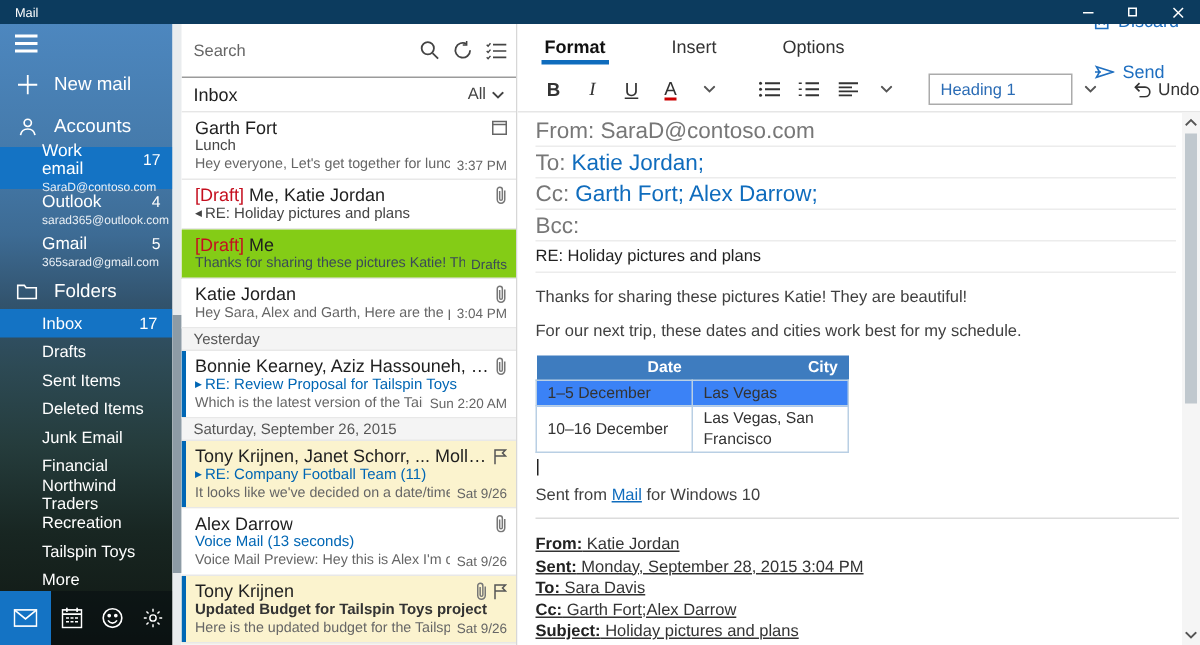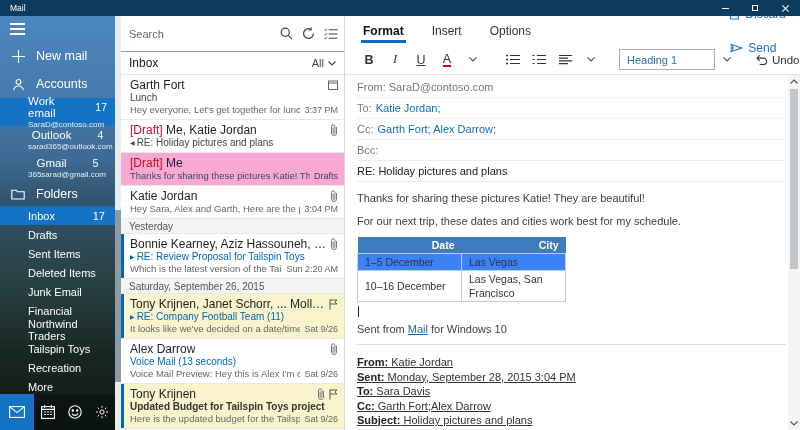--- a/index.html
+++ b/index.html
@@ -22,21 +22,21 @@
 
   
   .sidebar { position:relative; width:115px; flex:0 0 115px; color:#fff; overflow:hidden;
     background:linear-gradient(180deg,#4d87bf 0%,#4479a9 22%,#3d6b94 34%,#32536d 45%,#2d4a55 55%,#253c3c 68%,#182622 82%,#101712 100%); }
   .hamburger { height:26px; display:flex; flex-direction:column; justify-content:center; gap:3px; padding-left:10px; width:40px; cursor:pointer; }
   .hbar { width:15px; height:2px; background:#fff; }
   .side-item { height:28px; display:flex; align-items:center; gap:10px; padding-left:10px; font-size:12.5px; }
   .side-item .sicon { width:16px; display:flex; justify-content:center; color:#fff; }
   .account { height:28px; padding:2px 8px 2px 28px; display:flex; flex-direction:column; justify-content:center; }
   .account.selected { background:#1473c4; }
-  .acc-top { display:flex; justify-content:center; align-items:center; font-size:11.5px;gap:26px; }
+  .acc-top { display:flex; justify-content:space-between; align-items:center; font-size:11.5px;gap:26px; }
   .acc-email { font-size:8px; color:#e8eef4; margin-top:1px; }
   .acc-count { font-size:10.5px; }
   .folder-row { height:19px; display:flex; align-items:center; justify-content:space-between; padding:0 10px 0 28px; font-size:11px; }
   .folder-row.selected { background:#1473c4; }
   .side-bottom { position:absolute; left:0; bottom:0; width:115px; height:36px; background:rgba(8,14,18,0.55); display:flex; align-items:center; }
   .dock-btn { width:27px; height:36px; display:flex; align-items:center; justify-content:center; color:#fff; }
   .dock-btn.active { background:#1473c4; width:34px; }
   .dock-spacer { flex:1; }
 
   
@@ -47,58 +47,58 @@
   .list-pane { width:224px; flex:0 0 224px; background:#fff; border-right:1px solid #d7d7d7; overflow:hidden; display:flex; flex-direction:column; }
   .search-row { height:36px; display:flex; align-items:center; padding:0 6px 0 8px; border-bottom:1px solid #9b9b9b; gap:8px; }
   .search-text { flex:1; font-size:11px; color:#666; }
   .srch-icons { display:flex; gap:9px; color:#444; align-items:center; }
   .list-header { height:23px; display:flex; align-items:center; justify-content:space-between; padding:0 8px; border-bottom:1px solid #e6e6e6; }
   .list-title { font-size:12px; color:#222; }
   .all-filter { font-size:11px; color:#444; display:flex; align-items:center; gap:4px; }
   .rows { flex:1; overflow:hidden; }
   .msg { position:relative; border-bottom:1px solid #e8e8e8; padding:3px 6px 3px 9px; background:#fff; }
   .msg.yellow { background:#fbf3ce; }
-  .msg.selected { background:#f9a8d4; }
+  .msg.selected { background:#84cc16; }
   .msg .ubar { position:absolute; left:0; top:0; bottom:0; width:3px; background:#0067b5; }
   .m-line { display:flex; align-items:center; justify-content:space-between; gap:4px; }
   .m-sender { font-size:12px; color:#1f1f1f; white-space:nowrap; overflow:hidden; text-overflow:ellipsis; line-height:14px; }
   .m-draft { color:#c50f1f; }
   .m-subject { font-size:10px; line-height:12px; color:#444; white-space:nowrap; overflow:hidden; }
   .m-subject.link { color:#0066b4; }
   .m-subject.bold { color:#333; font-weight:bold; }
   .tri { font-size:6px; margin-right:2px; vertical-align:1px; }
   .m-preview { flex:1; font-size:9.5px; line-height:12px; color:#666; white-space:nowrap; overflow:hidden; }
   .m-time { font-size:9px; color:#666; white-space:nowrap; }
   .m-icons { display:flex; gap:4px; color:#777; align-items:center; }
   .divider { height:15px; background:#f4f4f4; display:flex; align-items:center; padding-left:8px; font-size:10px; color:#555; border-bottom:1px solid #e8e8e8; }
   .h38{min-height:38px}.h27{min-height:27px}.h33{min-height:33px}.h29{min-height:29px}.h45{min-height:45px}.h40{min-height:40px}.h36{min-height:36px}
 
   
   .reading-pane { flex:1; display:flex; flex-direction:column; overflow:hidden; background:#fff; }
-  .tab-row { height:29px; display:flex; align-items:center; padding:0 14px 0 18px; }
+  .tab-row { height:29px; display:flex; align-items:center; padding:0 14px 0 18px;gap:16px; }
   .tab { font-size:12px; color:#333; margin-right:28px; position:relative; height:29px; display:flex; align-items:center; cursor:pointer; }
   .tab.active { color:#111; font-weight:bold; }
   .tab.active::after { content:""; position:absolute; left:-2px; right:-2px; bottom:2px; height:3px; background:#0f6cbd; }
   .tab-actions { margin-left:auto; display:flex; gap:20px;flex-direction:column; }
   .action-btn { display:flex; align-items:center; gap:5px; color:#1f6fc0; font-size:12px; cursor:pointer; }
   .toolbar { height:30px; display:flex; align-items:center; padding:0 8px; border-bottom:1px solid #e6e6e6; color:#333; }
   .tb-group { display:flex; align-items:center; gap:2px; padding:0 4px; }
   .tb-sep { width:1px; height:20px; background:#dcdcdc; margin:0 4px; }
   .fmt-btn { min-width:24px; height:24px; display:flex; align-items:center; justify-content:center; font-size:12.5px; cursor:pointer; }
   .fmt-b { font-weight:bold; } .fmt-i { font-style:italic; font-family:"Liberation Serif",serif; }
   .fmt-u { text-decoration:underline; }
   .fmt-a { border-bottom:2px solid #c00; line-height:12px; }
   .chev { color:#555; }
   .style-box { width:96px; height:21px; border:1px solid #ababab; background:#fff; color:#2b6cb5; font-size:11px; display:flex; align-items:center; padding-left:7px; }
   .style-chev { width:20px; height:21px; display:flex; align-items:center; justify-content:center; color:#555; }
   .undo-redo { display:flex; align-items:center; gap:14px; padding-left:6px; }
   .ur-btn { display:flex; align-items:center; gap:4px; font-size:11.5px; color:#333; cursor:pointer; }
 
   .content { position:relative; flex:1; overflow:hidden; padding:2px 14px 0 12px; }
-  .field { height:21px; display:flex; align-items:center; border-bottom:1px solid #ececec; font-size:11px; color:#777; gap:4px; margin-right:2px; }
+  .field { height:21px; display:flex; align-items:center; border-bottom:1px solid #ececec; font-size:15px; color:#777; gap:4px; margin-right:2px; }
   .field .flink { color:#0f6cbd; }
   .subject-line { height:21px; display:flex; align-items:center; border-bottom:1px solid #ececec; font-size:11px; color:#222; margin-right:2px; }
   .bodytxt { font-size:11px; color:#404040; line-height:14px; }
   .bodytxt p { margin:9px 0; }
   table.trip { border-collapse:collapse; margin:4px 0 2px 0; font-size:10.5px; }
   table.trip th { background:#3e7cbf; color:#fff; text-align:right; font-weight:bold; padding:1px 7px; width:104px; }
   table.trip td { border:1px solid #b9cfe4; padding:1px 7px; color:#333; }
   tr.alt td { background:#3b82f6; }
   .caret { display:inline-block; width:1px; height:11px; background:#222; margin:2px 0 0 1px; }
   .sig { font-size:11px; color:#404040; margin:2px 0 8px 0; }
@@ -209,24 +209,24 @@
       <div class="folder-row">
           <span>Junk Email</span>
         </div>
       <div class="folder-row">
           <span>Financial</span>
         </div>
       <div class="folder-row">
           <span>Northwind Traders</span>
         </div>
       <div class="folder-row">
+          <span>Recreation</span>
+        </div>
+      <div class="folder-row">
           <span>Tailspin Toys</span>
-        </div>
-      <div class="folder-row">
-          <span>Recreation</span>
         </div>
       <div class="folder-row">
           <span>More</span>
         </div>
 
       <div class="side-bottom">
         <span class="dock-btn active">
           <svg width="16" height="12" viewBox="0 0 16 12" fill="none" stroke="#fff" stroke-width="1.1">
               <rect x=".6" y=".6" width="14.8" height="10.8"></rect>
               <path d="M.6.6 8 6.6 15.4.6"></path>

